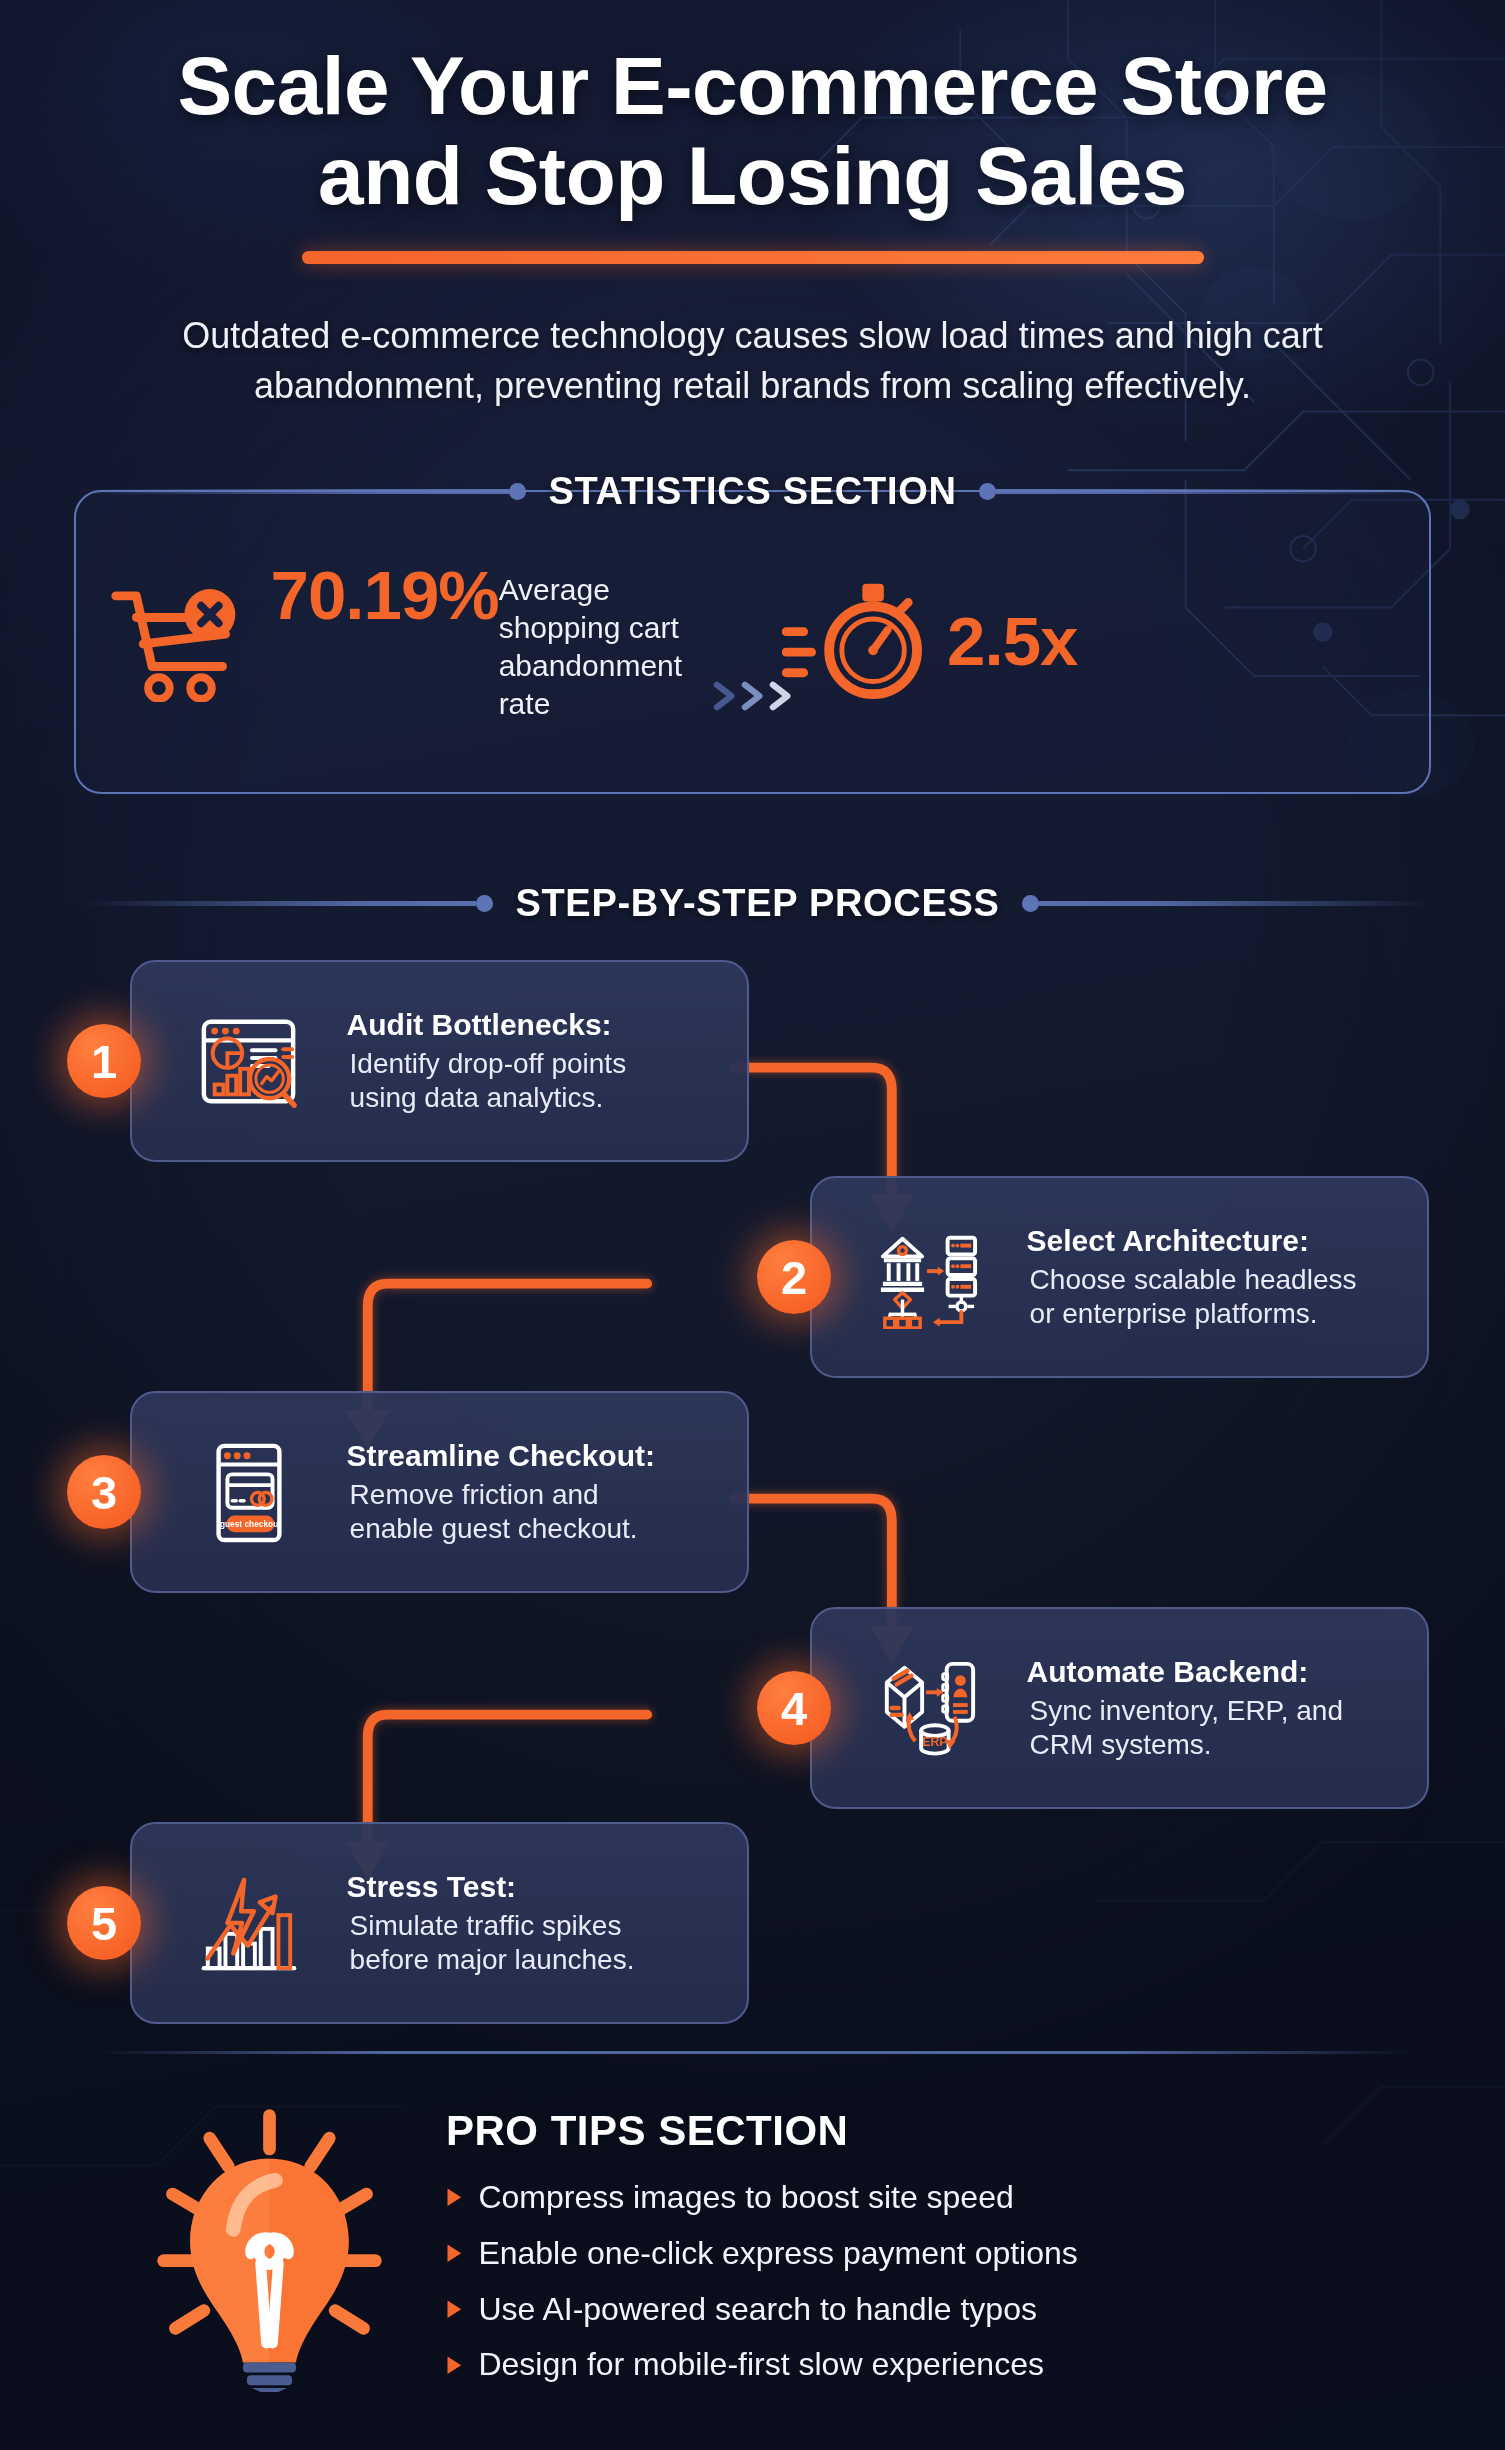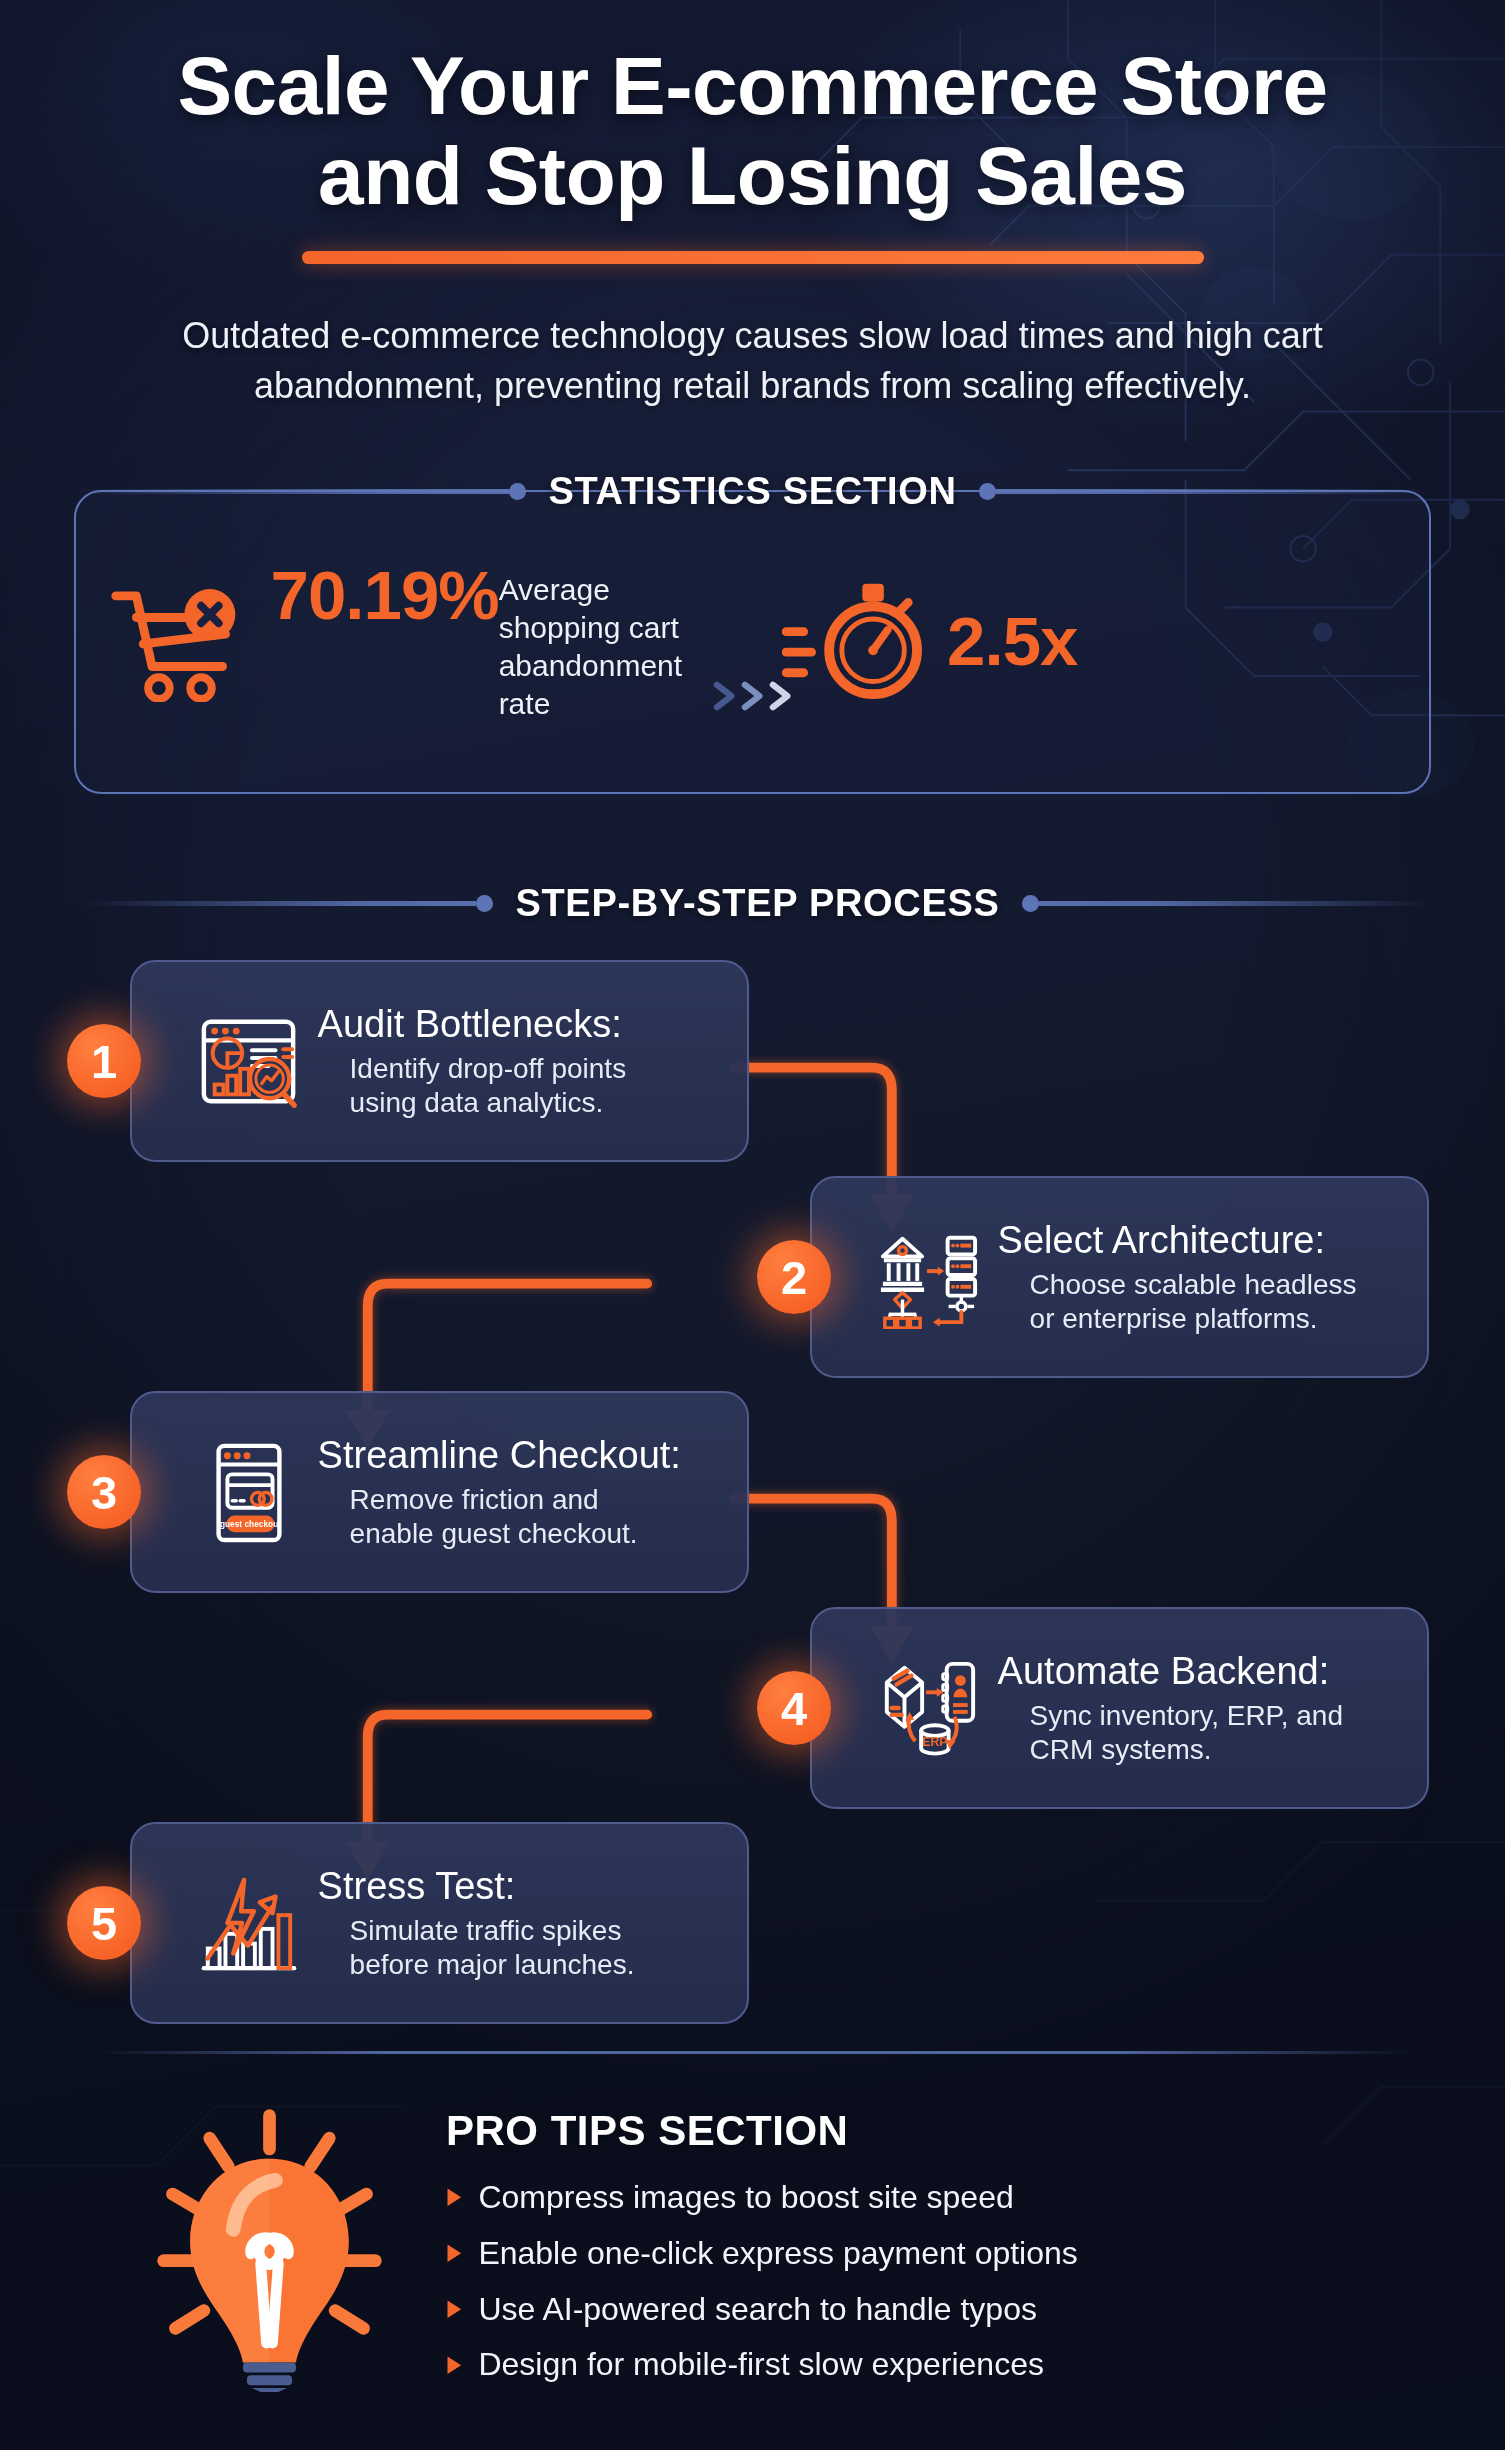--- a/index.html
+++ b/index.html
@@ -79,21 +79,21 @@
     width:74px; height:74px; border-radius:50%;
     background:radial-gradient(circle at 36% 30%,#ff7f3f,#f4571d);
     box-shadow:0 0 34px 10.8px rgba(244,101,42,.45);
     display:flex; align-items:center; justify-content:center;
     font-size:47px; font-weight:700; color:#ffffff; line-height:1; z-index:4;
   }
   .step.left .badge{ left:-65px; }
   .step.right .badge{ left:-55px; }
   .step .sico{ flex:0 0 auto; width:103px; height:103px; }
   .step .body{ flex:1 1 auto; }
-  .step .s-title{ font-size:38px; font-weight:400; color:#ffffff; line-height:1.2; }
+  .step .s-title{ font-size:30px; font-weight:700; color:#ffffff; line-height:1.2;margin-left:29px; }
   .step .s-desc{ margin-top:3.9px; font-size:28px; font-weight:400; color:#e7ebf5; line-height:1.22;margin-left:32px; }
 
   .connector{ position:absolute; pointer-events:none; }
 
   
   .divider{ position:absolute; left:94px; right:94px; top:2051px; height:2.5px;
     background:linear-gradient(90deg,rgba(93,117,183,0),rgba(93,117,183,.85) 22%,rgba(93,117,183,.85) 78%,rgba(93,117,183,0));
   }
 
   

